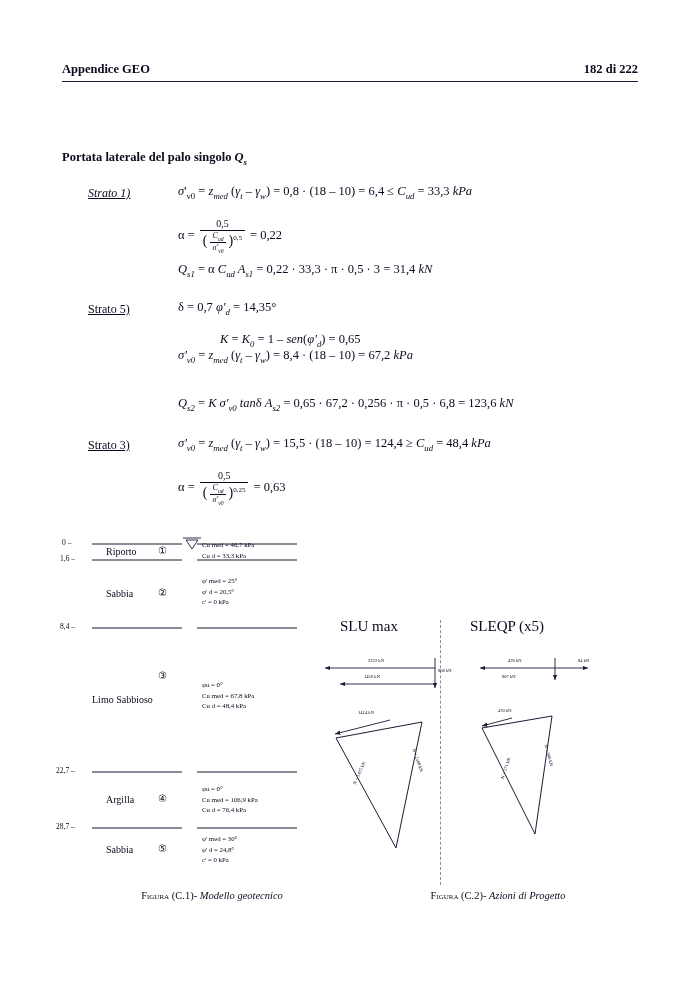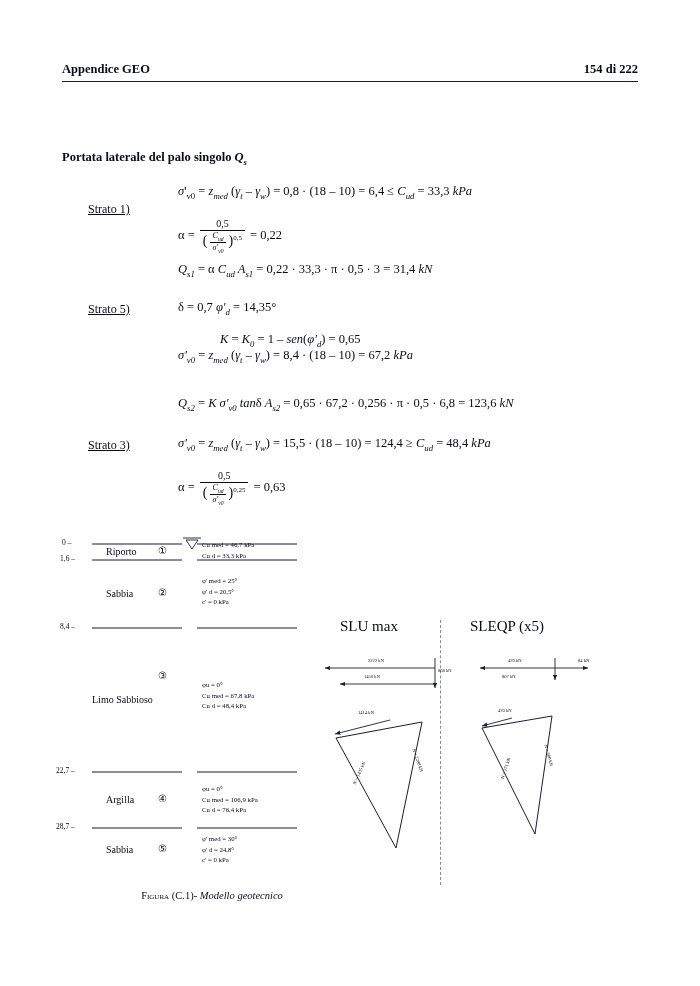--- a/index.html
+++ b/index.html
@@ -76,29 +76,29 @@
     border-left:1px dashed #8a8aa0;
   }
 </style>
 </head>
 <body>
 
 <div class="page">
 
   <div class="header">
     <span>Appendice GEO</span>
-    <span>154 di 222</span>
+    <span>182 di 222</span>
   </div>
 
 
   <div class="sect-title">
     <span>Portata laterale del palo singolo </span><i>Q<sub>s</sub></i>
   </div>
 
-  <div class="strato" style="left:88px; top:202px;">Strato 1)</div>
+  <div class="strato" style="left:88px; top:186px;font-style:italic;">Strato 1)</div>
 
   <div class="eq" style="left:178px; top:184px;">
     <i>σ</i>'<sub>v0</sub> = <i>z<sub>med</sub></i> (<i>γ<sub>t</sub></i> – <i>γ<sub>w</sub></i>) = 0,8 · (18 – 10) = 6,4 ≤ <i>C<sub>ud</sub></i> = 33,3 <i>kPa</i>
   </div>
 
   <div class="eq" style="left:178px; top:218px;">
     <span>α =</span>
     <span class="frac">
       <span class="num">0,5</span>
       <span class="den"><span class="paren-big">(</span><span class="frac" style="font-size:8px;"><span class="num"><i>C<sub>ud</sub></i></span><span class="den"><i>σ'<sub>v0</sub></i></span></span><span class="paren-big">)</span><sup>0,5</sup></span>
@@ -247,14 +247,17 @@
     <div class="vecforce" style="position:absolute; left:86px; top:130px; transform:rotate(70deg); transform-origin:left top;">N = 2288 kN</div>
 
     <div class="vecforce" style="position:absolute; left:178px; top:40px;">470 kN</div>
     <div class="vecforce" style="position:absolute; left:172px; top:56px;">807 kN</div>
     <div class="vecforce" style="position:absolute; left:248px; top:40px;">84 kN</div>
     <div class="vecforce" style="position:absolute; left:168px; top:90px;">470 kN</div>
     <div class="vecforce" style="position:absolute; left:170px; top:160px; transform:rotate(-72deg); transform-origin:left top;">N = 271 kN</div>
     <div class="vecforce" style="position:absolute; left:218px; top:126px; transform:rotate(74deg); transform-origin:left top;">N = 800 kN</div>
   </div>
 
+  <div class="figcap" style="left:348px; top:890px; width:300px;">
+    <span class="sc">Figura (C.2)</span><span>- Azioni di Progetto</span>
+  </div>
 
 </div>
 
 </body></html>

